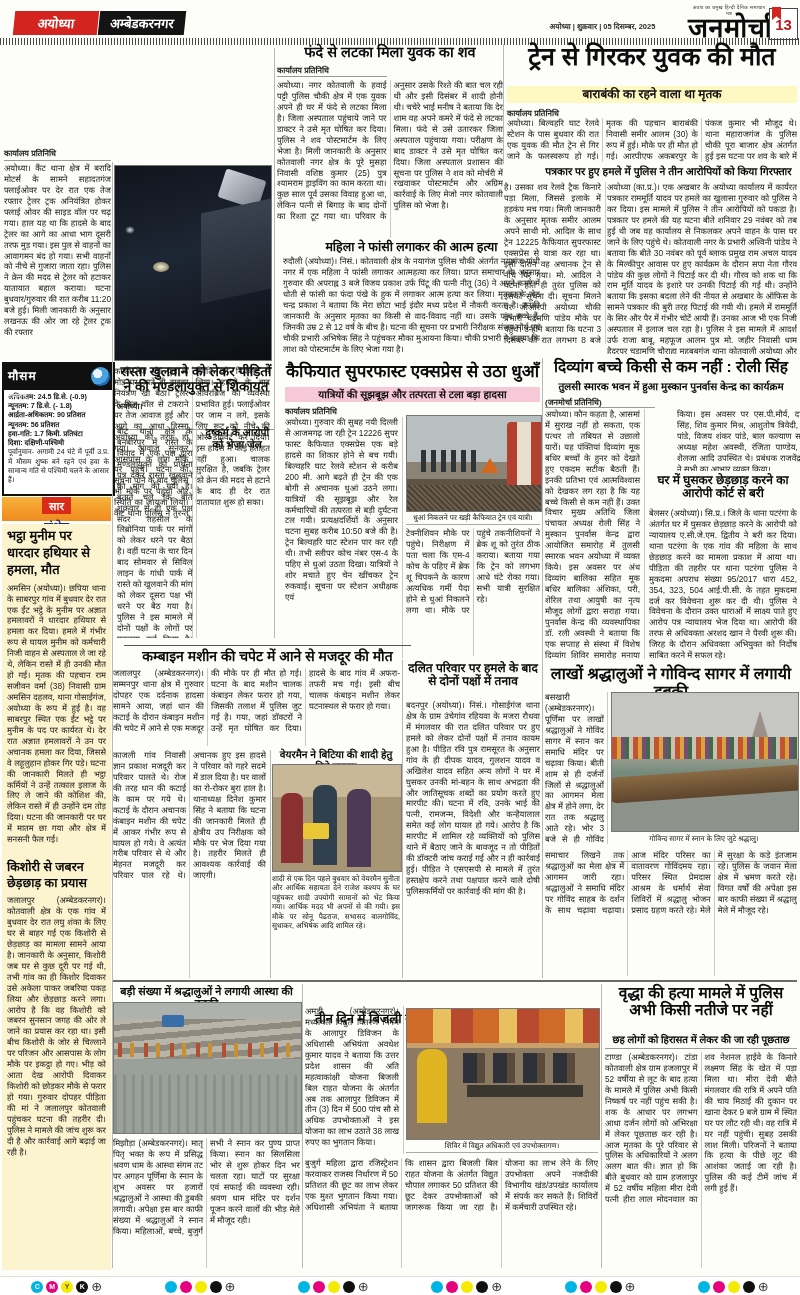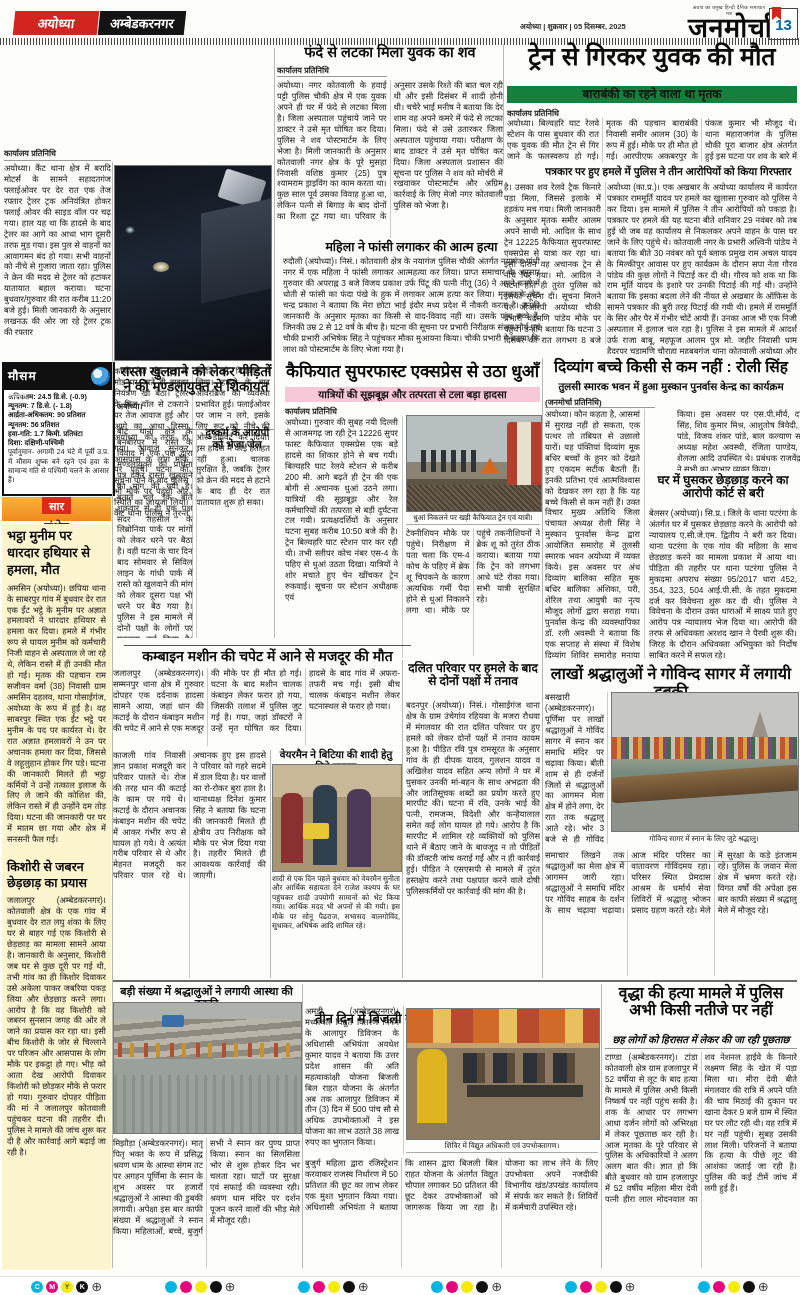--- a/index.html
+++ b/index.html
@@ -16,26 +16,26 @@
   .vr{position:absolute;width:1px;background:#b8b8b4;}
   .hrule{position:absolute;background:#6b6b68;}
   .ph{position:absolute;overflow:hidden;border:1px solid #777;}
   .band{position:absolute;background:repeating-linear-gradient(90deg,#4a4a48 0 1px,transparent 1px 3px);}
   
   .regionbox{color:#fff;font-weight:bold;font-size:13px;display:flex;align-items:center;justify-content:center;transform:skewX(-6deg);}
   .masthead{font-weight:800;font-size:27px;color:#0b0b0b;letter-spacing:.5px;}
   .tagline{font-size:5px;color:#333;text-align:center;letter-spacing:.3px;}
   .dateline{font-size:7.5px;font-weight:bold;color:#2a2a2a;}
   .pagebox{border:1.5px solid #444;display:flex;align-items:center;justify-content:center;
-           font-size:15px;font-weight:bold;color:#0369a1;background:#fff;position:relative;}
+           font-size:15px;font-weight:bold;color:#b91c1c;background:#fff;position:relative;}
   .ribbon{position:absolute;left:2px;top:-2px;width:9px;height:13px;background:#d42420;
           clip-path:polygon(0 0,100% 0,100% 100%,50% 72%,0 100%);}
   
   .shp{background:#f6c8d8;}
-  .shy{background:#15803d;}
+  .shy{background:#fef9c3;}
   .sh{font-weight:bold;text-align:center;color:#14100f;}
   
   .wbox{border:2px solid #111;background:#fff;}
   .whead{background:#101010;color:#fff;position:relative;height:26px;}
   .wline{font-size:7.1px;line-height:1.3;color:#151515;}
   .globe{position:absolute;right:3px;top:3px;width:19px;height:19px;border-radius:50%;
          background:radial-gradient(circle at 35% 35%,#e8f4ff 0 25%,#4aa3e0 26% 60%,#1b6fb5 61% 100%);}
   
   .briefbg{background:#fbf4cf;}
   .briefbanner{background:linear-gradient(180deg,#f7b23c,#f08a1d);display:flex;align-items:center;gap:4px;padding:0 4px;}
@@ -58,21 +58,21 @@
 
 <div class="page">
 
   <div class="abs" style="left:0;top:0;width:800px;height:48px;">
     <div class="abs regionbox" style="left:14px;top:11px;width:84px;height:24px;background:#d42420;">
       <span>अयोध्या</span>
     </div>
     <div class="abs regionbox" style="left:99px;top:11px;width:86px;height:24px;background:#141414;">
       <span>अम्बेडकरनगर</span>
     </div>
-    <div class="abs dateline" style="left:520px;top:21px;width:165px;text-align:left;">अयोध्या | शुक्रवार | 05 दिसम्बर, 2025</div>
+    <div class="abs dateline" style="left:520px;top:21px;width:165px;text-align:center;">अयोध्या | शुक्रवार | 05 दिसम्बर, 2025</div>
     <div class="abs tagline" style="left:690px;top:4px;width:78px;">अवध का प्रमुख हिन्दी दैनिक समाचार पत्र</div>
     <div class="abs masthead" style="left:688px;top:8px;width:80px;text-align:center;">जनमोर्चा</div>
     <div class="abs pagebox" style="left:769px;top:8px;width:27px;height:30px;">
       <span class="ribbon"></span>
       <span>13</span>
     </div>
     <div class="band" style="left:0;top:38px;width:800px;height:7px;"></div>
   </div>
 
   <div class="abs byline" style="left:4px;top:147px;width:107px;border-bottom:1px solid #999;padding-bottom:2px;">कार्यालय प्रतिनिधि</div>
@@ -173,21 +173,21 @@
   <div class="ph" style="left:406px;top:1008px;width:192px;height:130px;background:linear-gradient(180deg,#caa06a 0 30%,#8d7a62 30% 100%);">
     <div class="shape" style="left:0;top:0;width:100%;height:34px;background:repeating-linear-gradient(90deg,#d06a28 0 26px,#e8c060 26px 44px,#b84a30 44px 66px);"></div>
     <div class="shape" style="left:56px;top:44px;width:120px;height:30px;background:repeating-linear-gradient(90deg,#2e3238 0 14px,#5a4a3a 14px 22px,transparent 22px 30px);"></div>
     <div class="shape" style="left:10px;top:40px;width:30px;height:74px;background:#e0b420;border-radius:12px 12px 0 0;"></div>
     <div class="shape" style="left:60px;top:76px;width:116px;height:12px;background:#3a3630;"></div>
   </div>
   <div class="abs caption" style="left:406px;top:1141px;width:192px;border-bottom:1px solid #aaa;padding-bottom:2px;">शिविर में विद्युत अधिकारी एवं उपभोक्तागण।</div>
   <div class="abs body cols3" style="left:305px;top:1158px;width:293px;height:110px;">बुजुर्ग महिला द्वारा रजिस्ट्रेशन करवाकर राजस्व निर्धारण में 50 प्रतिशत की छूट का लाभ लेकर एक मुश्त भुगतान किया गया। अधिशासी अभियंता ने बताया कि शासन द्वारा बिजली बिल राहत योजना के अंतर्गत विद्युत चौपाल लगाकर 50 प्रतिशत की छूट देकर उपभोक्ताओं को जागरूक किया जा रहा है। योजना का लाभ लेने के लिए उपभोक्ता अपने नजदीकी विभागीय खंड/उपखंड कार्यालय में संपर्क कर सकते हैं। शिविरों में कर्मचारी उपस्थित रहे।</div>
 
   <div class="abs hl" style="left:605px;top:984px;width:192px;font-size:15.5px;">वृद्धा की हत्या मामले में पुलिस अभी किसी नतीजे पर नहीं</div>
-  <div class="abs hl" style="left:605px;top:1034px;width:192px;font-size:10px;border-bottom:1px solid #999;padding-bottom:3px;font-style:italic;">छह लोगों को हिरासत में लेकर की जा रही पूछताछ</div>
+  <div class="abs hl" style="left:605px;top:1034px;width:192px;font-size:10px;border-bottom:1px solid #999;padding-bottom:3px;">छह लोगों को हिरासत में लेकर की जा रही पूछताछ</div>
   <div class="abs body cols2" style="left:605px;top:1052px;width:192px;height:216px;">टाण्डा (अम्बेडकरनगर)। टांडा कोतवाली क्षेत्र ग्राम हजलापुर में 52 वर्षीया से लूट के बाद हत्या के मामले में पुलिस अभी किसी निष्कर्ष पर नहीं पहुंच सकी है। शक के आधार पर लगभग आधा दर्जन लोगों को अभिरक्षा में लेकर पूछताछ कर रही है। आज मृतका के पूरे परिवार से पुलिस के अधिकारियों ने अलग अलग बात की। ज्ञात हो कि बीते बुधवार को ग्राम हजलापुर में 52 वर्षीय महिला मीरा देवी पत्नी हीरा लाल मोदनवाल का शव नेशनल हाईवे के किनारे लक्ष्मण सिंह के खेत में पड़ा मिला था। मीरा देवी बीते मंगलवार की रात्रि में अपने पति की चाय मिठाई की दुकान पर खाना देकर 9 बजे ग्राम में स्थित घर पर लौट रही थी। वह रात्रि में घर नहीं पहुंची। सुबह उसकी लाश मिली। परिजनों ने बताया कि हत्या के पीछे लूट की आशंका जताई जा रही है। पुलिस की कई टीमें जांच में लगी हुई हैं।</div>
 
   <div class="abs wbox" style="left:2px;top:362px;width:109px;height:130px;">
     <div class="whead">
       <div style="padding:2px 4px 0;">
         <span style="font-size:12px;font-weight:800;letter-spacing:1px;">मौसम</span><br>
         <span style="font-size:6.5px;">तापमान</span>
       </div>
       <span class="globe"></span>
     </div>

